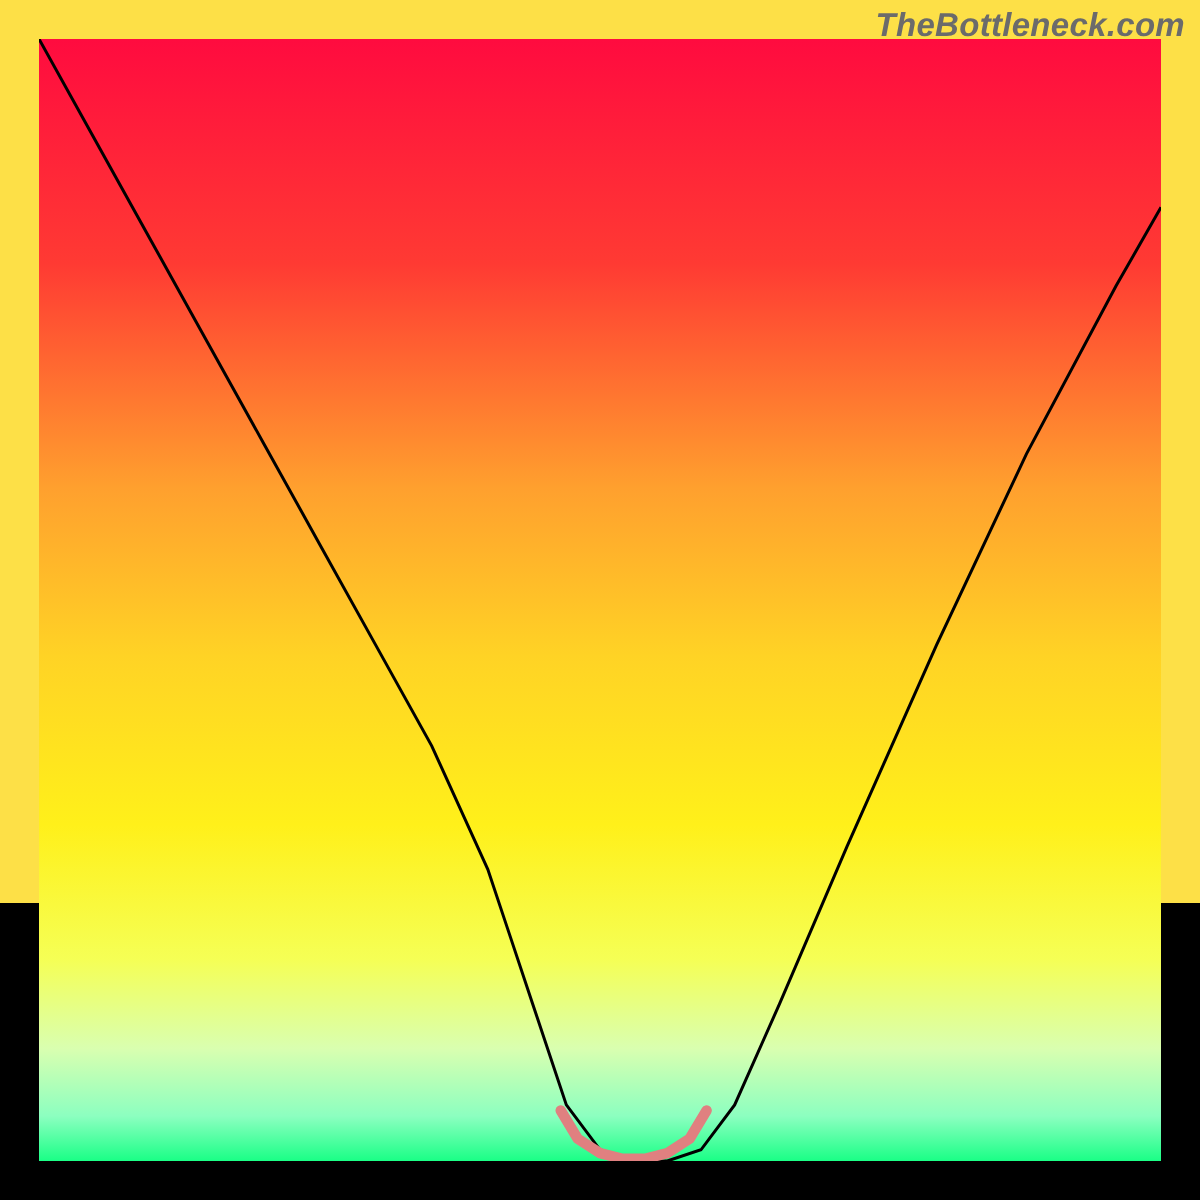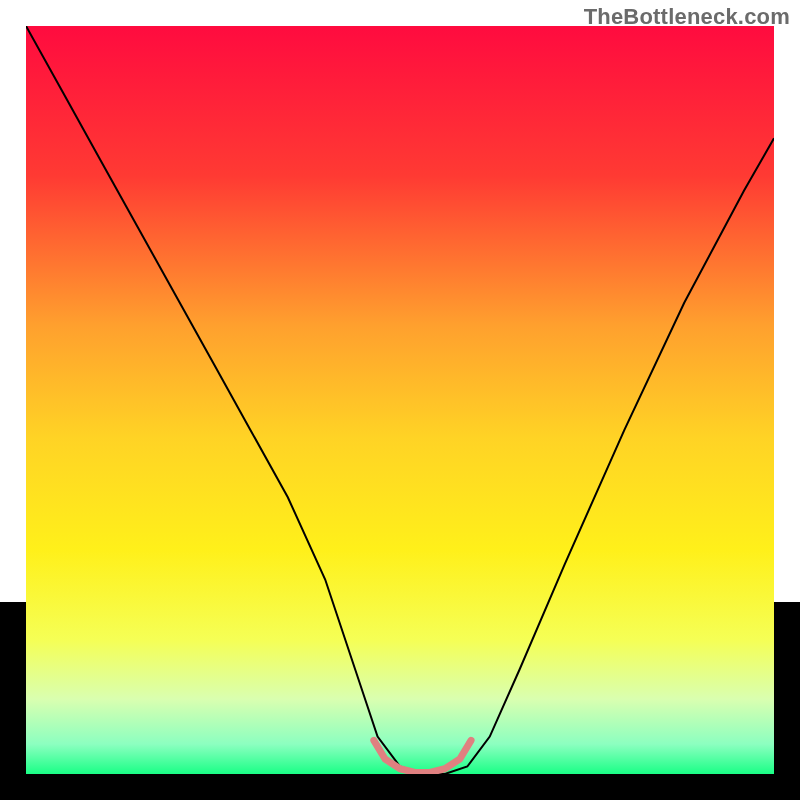--- a/index.html
+++ b/index.html
@@ -10,21 +10,22 @@
     background: #000;
     overflow: hidden;
     font-family: Arial, Helvetica, sans-serif;
   }
   .frame {
     position: absolute;
     left: 0;
     top: 0;
     width: 800px;
     height: 602px;
-    background: #ffffff;
+    background: #fde047;
+    font-style: italic;
   }
   .plot {
     position: absolute;
     left: 26px;
     top: 26px;
     width: 748px;
     height: 748px;
   }
   .watermark {
     position: absolute;

